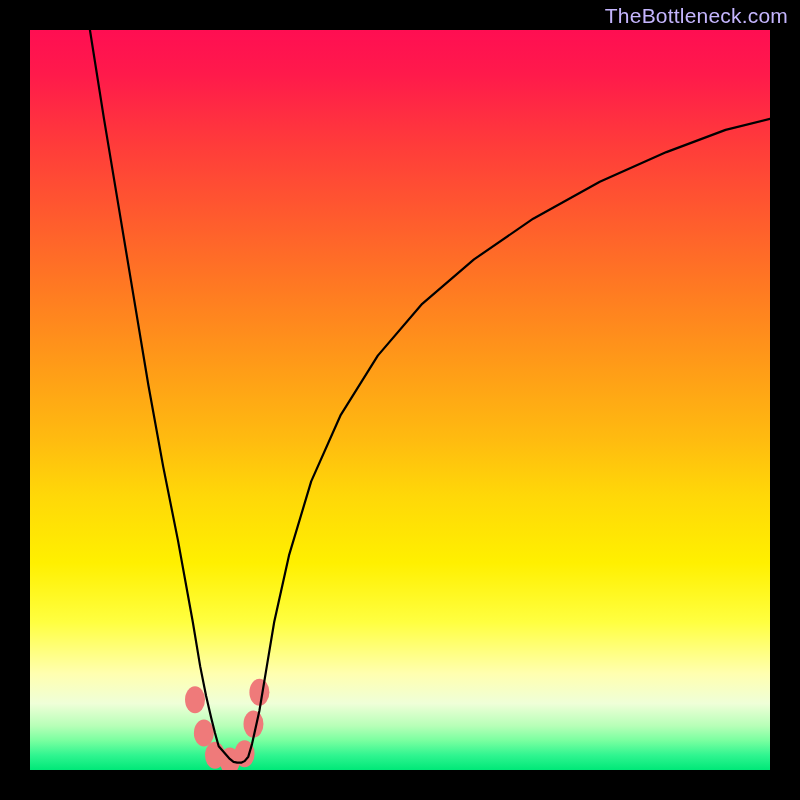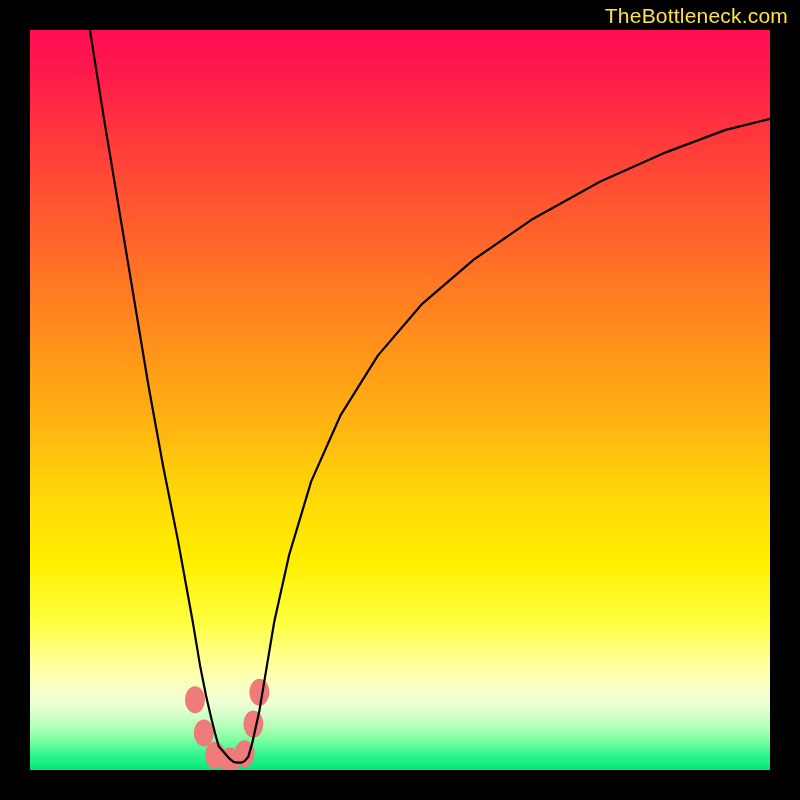--- a/index.html
+++ b/index.html
@@ -57,21 +57,21 @@
     position: absolute;
     left: 0;
     top: 0;
     width: 100%;
     height: 100%;
   }
   .watermark {
     position: absolute;
     top: 4px;
     right: 12px;
-    color: #fde047;
+    color: #c4b5fd;
     font-size: 21px;
     font-weight: 500;
     letter-spacing: 0.2px;
   }
 </style>
 </head>
 <body>
 
 <div class="frame">
 

